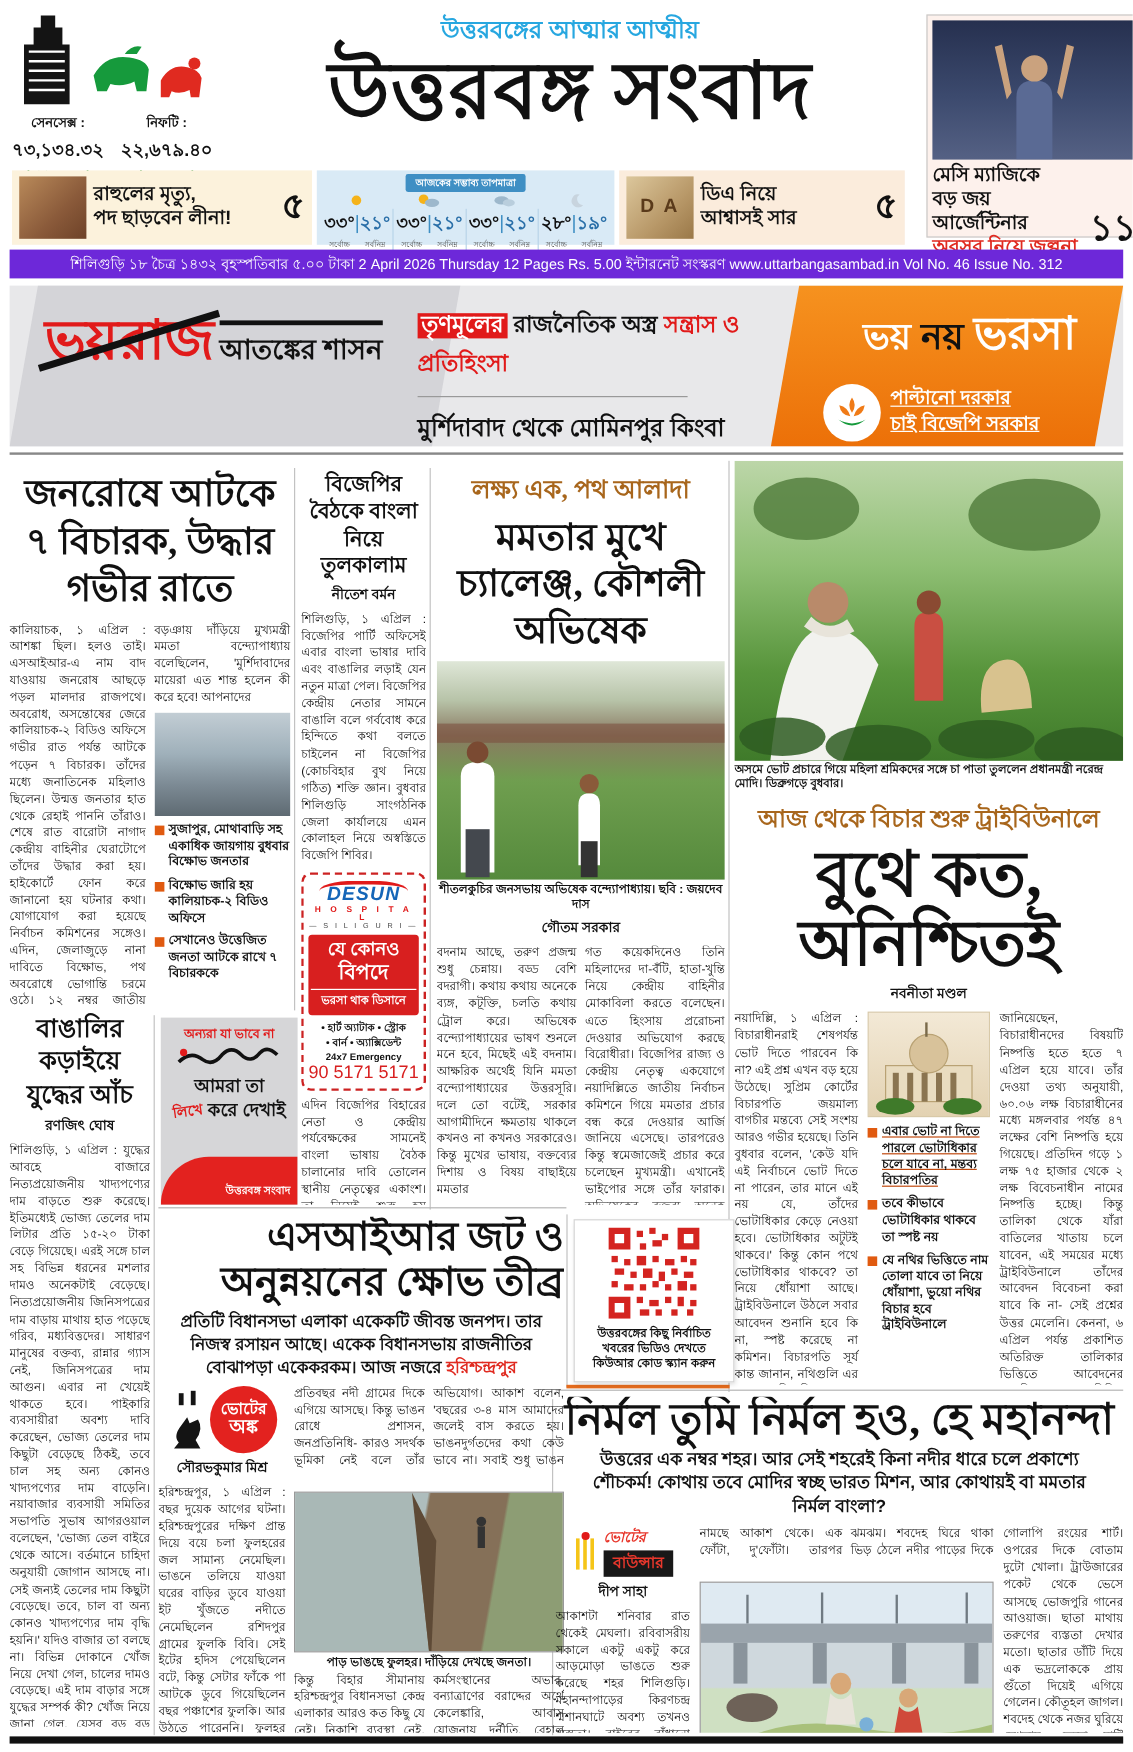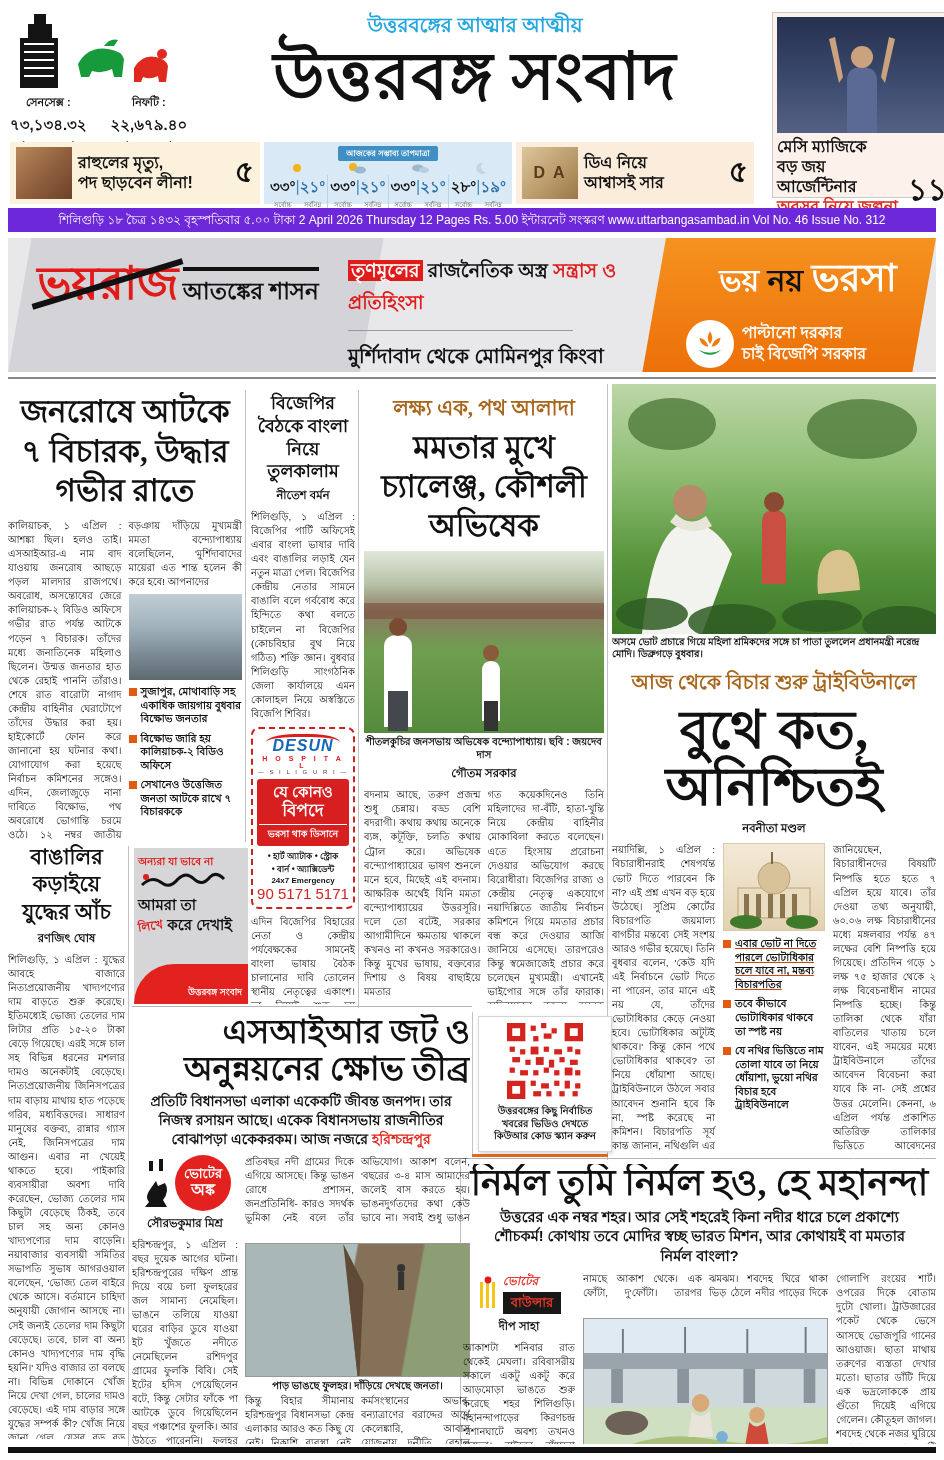--- a/index.html
+++ b/index.html
@@ -44,21 +44,21 @@
       transform:skewX(-10deg);transform-origin:bottom;}
   .vyraj{color:#e11a1a;font-size:46px;font-weight:800;line-height:1;position:relative;display:inline-block;}
   .vyraj-strike{position:absolute;left:-8px;right:-8px;top:46%;height:6px;background:#111;
       transform:rotate(-17deg);}
   .ad-sub{font-size:23px;font-weight:800;color:#111;}
   .ad-mid1{font-size:19px;font-weight:800;}
   .ad-mid2{font-size:20px;font-weight:800;}
   .red-hl{background:#e11a1a;color:#fff;padding:0 3px;}
   .red-tx{color:#e11a1a;}
   .ad-bjp-line{font-size:30px;font-weight:800;color:#fff;}
-  .ad-bjp-sub{color:#fff;font-weight:800;font-size:16px;line-height:1.3;}
+  .ad-bjp-sub{color:#fff;font-weight:800;font-size:16px;line-height:1.3;text-decoration:underline;}
   
   .h1a{font-size:31px;font-weight:700;line-height:1.28;text-align:center;}
   .h2a{font-size:17.5px;font-weight:700;line-height:1.3;text-align:center;}
   .h3a{font-size:31px;font-weight:700;line-height:1.25;text-align:center;}
   .h4a{font-size:53px;font-weight:800;line-height:1.08;text-align:center;}
   .h5a{font-size:21px;font-weight:700;line-height:1.3;text-align:center;}
   .h6a{font-size:33px;font-weight:800;line-height:1.12;text-align:right;}
   .h7a{font-size:36px;font-weight:800;line-height:1.1;text-align:center;}
   .sub6{font-size:14px;font-weight:bold;text-align:center;line-height:1.35;margin-top:4px;}
   .bul{display:flex;gap:4px;margin-bottom:6px;}
@@ -77,21 +77,21 @@
   .desun{border:2px dashed #cc2222;border-radius:8px;padding:5px 4px;text-align:center;margin:6px 0;background:#fff;}
   .desun-brand{color:#1566b8;font-size:16px;font-weight:800;font-style:italic;letter-spacing:1px;border-top:3px solid #e11a1a;border-radius:40% 40% 0 0;display:inline-block;padding:0 6px;}
   .desun-hosp{color:#e11a1a;font-size:7px;font-weight:bold;letter-spacing:3px;}
   .desun-city{color:#444;font-size:6px;letter-spacing:2px;}
   .desun-red{background:#d81f1f;color:#fff;border-radius:3px;padding:4px 2px;margin:4px 0;}
   .desun-l1{font-size:15px;font-weight:800;line-height:1.2;}
   .desun-l3{font-size:9.5px;font-weight:bold;border-top:1px solid #fff;margin-top:3px;padding-top:2px;}
   .desun-items{font-size:8.5px;font-weight:bold;line-height:1.5;}
   .desun-em{font-size:8px;font-weight:bold;}
   .desun-ph{color:#d81f1f;font-size:15px;font-weight:400;}
-  .housead{background:#d6d6d8;position:relative;text-align:left;padding:6px 4px;box-sizing:border-box;overflow:hidden;}
+  .housead{background:#d6d6d8;position:relative;text-align:center;padding:6px 4px;box-sizing:border-box;overflow:hidden;}
   .ha-top{color:#e11a1a;font-size:10.5px;font-weight:800;}
   .ha-mid{font-size:15px;font-weight:800;line-height:1.3;}
   .ha-stamp{color:#e11a1a;display:inline-block;transform:rotate(-8deg);font-size:12px;font-weight:800;}
   .ha-bot{position:absolute;left:0;right:0;bottom:0;height:40px;background:#e3221f;border-radius:60px 0 0 0;
           color:#fff;font-size:9px;font-weight:bold;display:flex;align-items:flex-end;justify-content:flex-end;padding:4px 6px;box-sizing:border-box;}
   .vlogo{display:flex;align-items:center;gap:2px;justify-content:center;}
   .vlogo-circle{width:56px;height:56px;border-radius:50%;background:#e3221f;color:#fff;font-weight:800;
         font-size:13px;display:flex;flex-direction:column;align-items:center;justify-content:center;line-height:1.1;flex:none;}
   .blogo{display:flex;align-items:center;gap:4px;justify-content:center;}
   .blogo-box{background:#181818;color:#e8372c;font-weight:800;font-size:13px;padding:3px 8px;line-height:1.2;text-align:center;}
@@ -128,21 +128,21 @@
           <path fill="#169a3c" d="M30 12 q6 -8 14 -6 l-4 6 z"></path>
         </svg>
       </span>
       <span style="margin-left:-18px;">
         <svg width="48" height="46" viewBox="0 0 48 46">
           <path fill="#e02a20" d="M6 26 q8 -14 22 -11 q10 2 12 9 l-2 16 h-7 l-1 -6 q-8 4 -15 1 l-2 5 h-7 z"></path>
           <circle cx="34" cy="12" r="5" fill="#e02a20"></circle>
         </svg>
       </span>
     </div>
-    <div style="display:flex;gap:24px;margin-top:2px;">
+    <div style="display:flex;gap:14px;margin-top:2px;">
       <div class="ctr">
         <div class="stock-label">সেনসেক্স :</div>
         <div class="stock-val">৭৩,১৩৪.৩২</div>
         <div class="stock-chg">(+১১৮৬.৭৭)</div>
       </div>
       <div class="ctr">
         <div class="stock-label">নিফটি :</div>
         <div class="stock-val">২২,৬৭৯.৪০</div>
         <div class="stock-chg">(+৩৪৮.০০)</div>
       </div>

